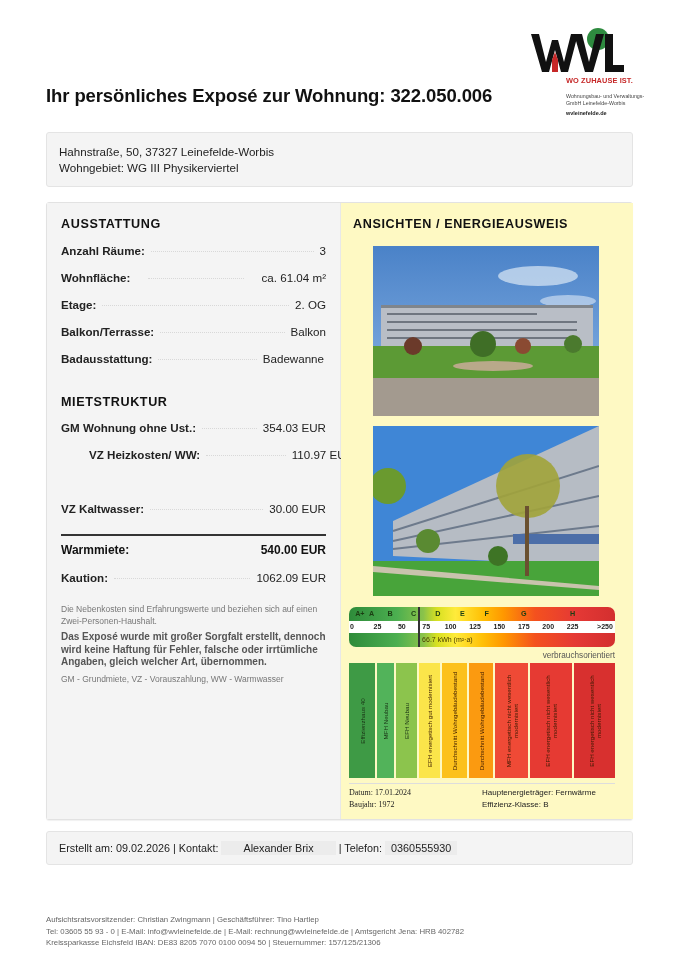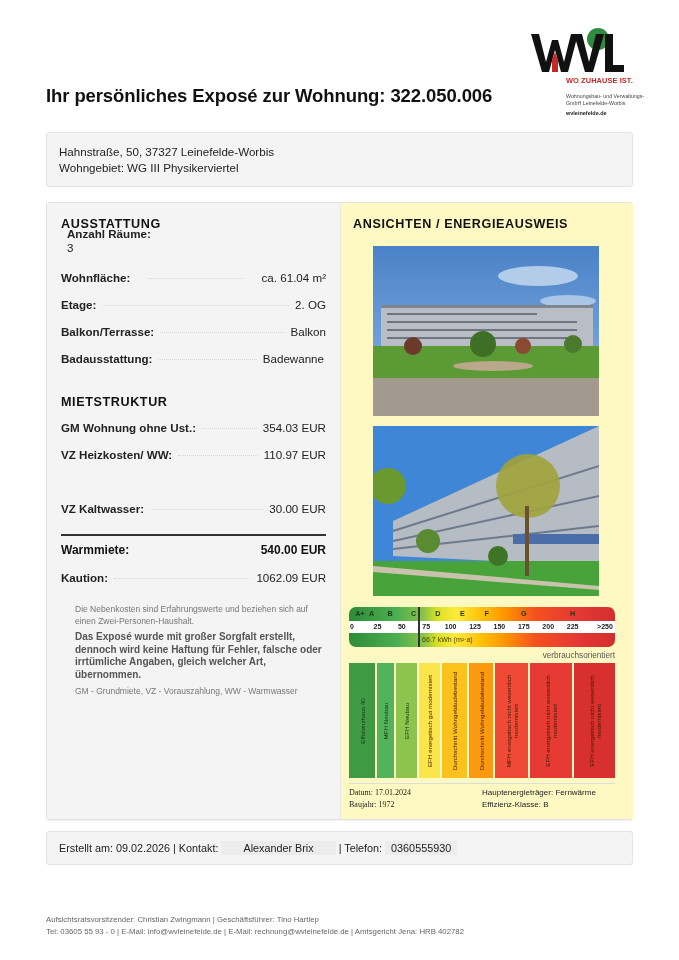--- a/index.html
+++ b/index.html
@@ -27,21 +27,21 @@
 
   .row { position: absolute; left: 14px; width: 265px; height: 16px; display: flex; align-items: baseline; font-size: 11.6px; color: #222; }
   .row .lbl { font-weight: bold; white-space: nowrap; }
   .row .dots { flex: 1; border-bottom: 1px dotted #d8d8d8; margin: 0 6px; position: relative; top: -3px; }
   .row .val { white-space: nowrap; }
   .row.total .lbl, .row.total .val { font-weight: bold; font-size: 12px; color: #111; }
   .row.total .dots { border: none; }
   .sep { position: absolute; left: 14px; top: 331px; width: 265px; height: 1.5px; background: #333; }
 
   .notes { position: absolute; left: 14px; top: 400px; width: 268px; font-size: 8.5px; line-height: 12.2px; color: #777; }
-  .notes p { margin-bottom: 4px; margin-left: 14px; }
+  .notes p { margin-bottom: 4px; }
   .notes .strong { font-weight: bold; color: #555; font-size: 10px; line-height: 12.4px; }
 
   .photo { position: absolute; left: 32px; width: 226px; height: 170px; overflow: hidden; }
   .photo1 { top: 43px; }
   .photo2 { top: 223px; }
 
   
   .energy { position: absolute; left: 8px; top: 404px; width: 266px; }
   .scale-top { position: relative; height: 14px; border-radius: 7px 7px 0 0; background: linear-gradient(90deg,#2e8b3a 0%,#4caf50 18%,#8bc34a 28%,#d7e021 33%,#ffeb3b 40%,#ffc107 50%,#ff9800 58%,#f4511e 70%,#e53935 85%,#d32f2f 100%); }
   .scale-top span { position: absolute; top: 2px; font-size: 7.2px; font-weight: bold; color: #1b3d12; transform: translateX(-50%); }
@@ -90,21 +90,21 @@
 
 <div class="address-box">
   <div>Hahnstraße, 50, 37327 Leinefelde-Worbis</div>
   <div>Wohngebiet: WG III Physikerviertel</div>
 </div>
 
 <div class="main-box">
   <div class="left-col">
     <div class="section-title" style="left:14px; top:14px;">AUSSTATTUNG</div>
 
-    <div class="row" style="top:24px;flex-direction:column;">
+    <div class="row" style="top:41px;">
       <span class="lbl">Anzahl Räume:</span>
         <span class="dots"></span>
         <span class="val">3</span>
     </div>
     <div class="row" style="top:68px;gap:12px;">
       <span class="lbl">Wohnfläche:</span>
         <span class="dots"></span>
         <span class="val">ca. 61.04 m²</span>
     </div>
     <div class="row" style="top:95px;">
@@ -123,21 +123,21 @@
         <span class="val">Badewanne</span>
     </div>
 
     <div class="section-title" style="left:14px; top:192px;">MIETSTRUKTUR</div>
 
     <div class="row" style="top:218px;">
       <span class="lbl">GM Wohnung ohne Ust.:</span>
         <span class="dots"></span>
         <span class="val">354.03 EUR</span>
     </div>
-    <div class="row" style="top:245px;">
+    <div class="row" style="top:245px;margin-left:28px;">
       <span class="lbl">VZ Heizkosten/ WW:</span>
         <span class="dots"></span>
         <span class="val">110.97 EUR</span>
     </div>
     <div class="row" style="top:299px;">
       <span class="lbl">VZ Kaltwasser:</span>
         <span class="dots"></span>
         <span class="val">30.00 EUR</span>
     </div>
 
@@ -290,13 +290,14 @@
 <div class="contact-box">
   <span>Erstellt am: 09.02.2026 | Kontakt:</span>
   <span class="field name">Alexander Brix</span>
   <span>| Telefon:</span>
   <span class="field">0360555930</span>
 </div>
 
 <div class="footer">
   <div>Aufsichtsratsvorsitzender: Christian Zwingmann | Geschäftsführer: Tino Hartlep</div>
   <div>Tel: 03605 55 93 - 0 | E-Mail: info@wvleinefelde.de | E-Mail: rechnung@wvleinefelde.de | Amtsgericht Jena: HRB 402782</div>
+  <div>Kreissparkasse Eichsfeld IBAN: DE83 8205 7070 0100 0094 50 | Steuernummer: 157/125/21306</div>
 </div>
 
 </body></html>

